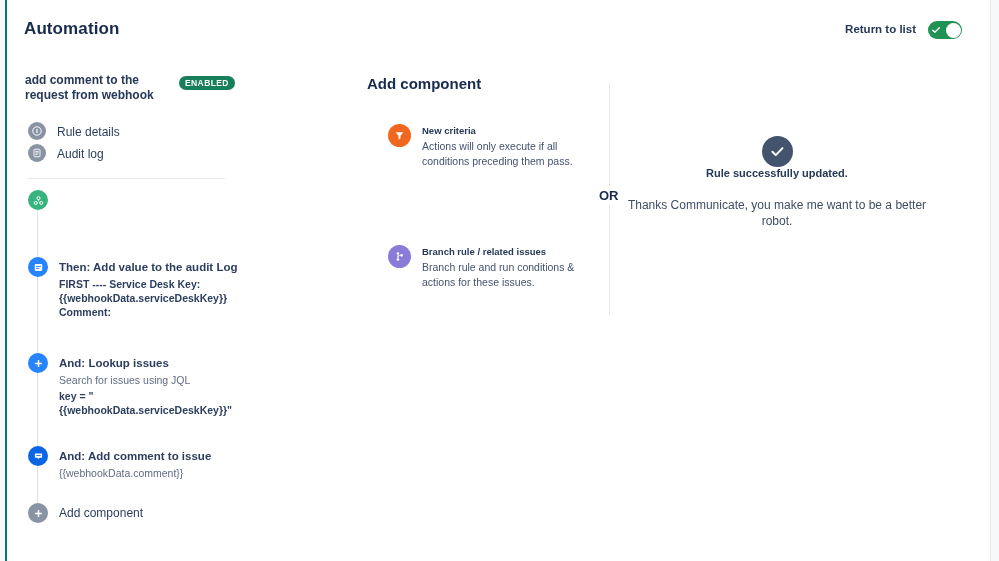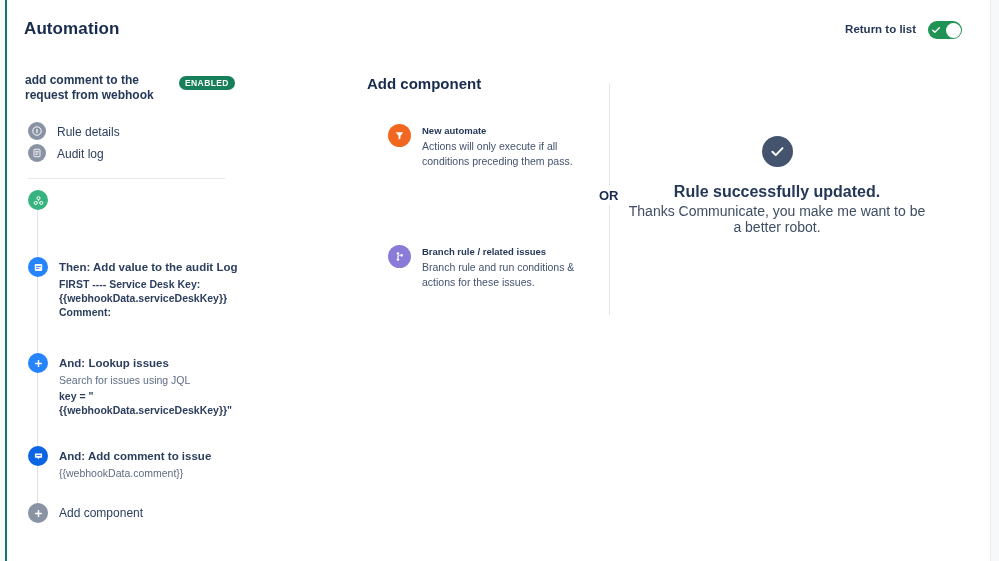--- a/index.html
+++ b/index.html
@@ -142,26 +142,25 @@
   .success-wrap {
     position: absolute; left: 620px; top: 136px; width: 300px;
     text-align: center;
   }
   .success-circle {
     width: 31px; height: 31px; border-radius: 50%;
     background: #44546f; margin: 0 auto;
     display: flex; align-items: center; justify-content: center;
   }
   .success-title {
-    margin-top: 16px;
-    font-size: 16px; font-weight: bold; color: #253858;
+    font-size: 11px; font-weight: bold; color: #253858;
   }
   .success-sub {
-    margin-top: 2px;
-    font-size: 14px; color: #3f4d63; line-height: 16px;
+    margin-top: 18px;
+    font-size: 12px; color: #3f4d63; line-height: 16px;
   }
 </style>
 </head>
 <body>
 
 <div id="app">
 
   <div class="page-title">Automation</div>
 
   <div class="return-to-list">Return to list</div>
@@ -280,21 +279,21 @@
 
   <div class="add-component-title">Add component</div>
 
   <div class="comp-row" style="top:124px">
     <span class="cico" style="background:#f1671f">
       <svg width="13" height="13" viewBox="0 0 16 16">
         <path d="M3.2 4h9.6L9.2 8.3v3.4l-2.4 1.3V8.3z" fill="#ffffff"></path>
       </svg>
     </span>
     <span class="ctxt">
-      <div class="ctitle">New automate</div>
+      <div class="ctitle">New criteria</div>
       <div class="cdesc">Actions will only execute if all conditions preceding them pass.</div>
     </span>
   </div>
 
 
   <div class="comp-row" style="top:245px">
     <span class="cico" style="background:#8a7bd8">
       <svg width="13" height="13" viewBox="0 0 16 16">
         <circle cx="6.1" cy="4.3" r="1.6" fill="#ffffff"></circle>
         <circle cx="6.1" cy="11.6" r="1.6" fill="#ffffff"></circle>

